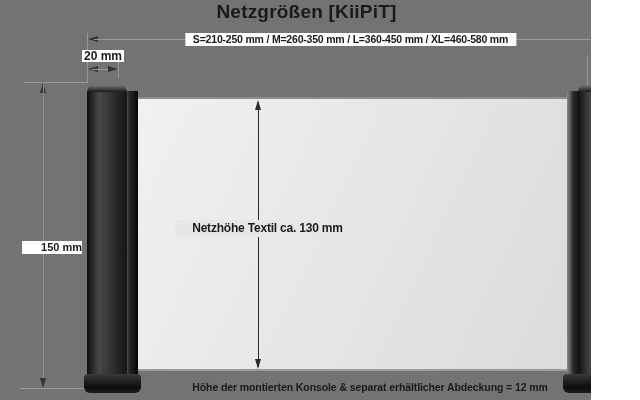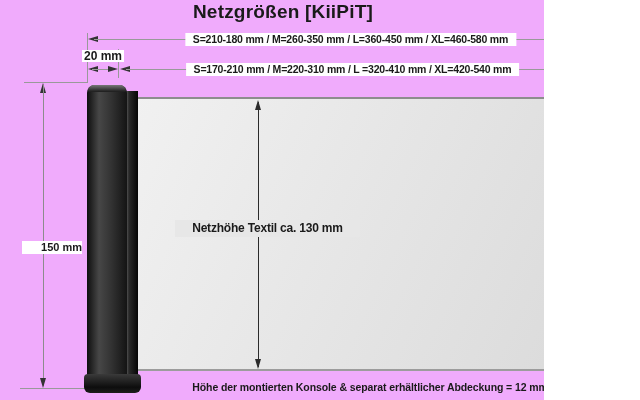--- a/index.html
+++ b/index.html
@@ -1,16 +1,16 @@
 <!DOCTYPE html>
 <html><head>
 <meta charset="utf-8">
 <style>
   html,body{margin:0;padding:0;background:#fff;}
-  .stage{position:relative;width:544px;height:400px;background:#f0abfc;overflow:hidden;
+  .stage{position:relative;width:591px;height:400px;background:#737373;overflow:hidden;
          font-family:"Liberation Sans",sans-serif;color:#1a1a1a;}
   .abs{position:absolute;}
 
   
   .title{top:1px;left:22px;right:0;text-align:center;font-size:19px;font-weight:bold;letter-spacing:.2px;}
 
   
   .hdim{height:12px;}
   .hdim .dline{position:absolute;top:5px;left:6px;right:6px;height:1px;background:#999;}
   .hdim .dlabel{position:absolute;top:-1px;left:50%;transform:translateX(-50%);
@@ -77,37 +77,31 @@
   <div class="abs extline" style="left:87px;top:33px;width:1px;height:50px;"></div>
   <div class="abs extline" style="left:118px;top:49px;width:1px;height:29px;"></div>
   <div class="abs extline" style="left:615px;top:33px;width:1px;height:53px;"></div>
   <div class="abs extline" style="left:587px;top:55px;width:1px;height:31px;"></div>
   <div class="abs extline" style="left:24px;top:82px;width:64px;height:1px;"></div>
   <div class="abs extline" style="left:20px;top:388px;width:70px;height:1px;"></div>
 
   <div class="abs hdim" style="left:88px;top:34px;width:525px;">
     <span class="ah-left"></span>
     <span class="dline"></span>
-    <span class="dlabel">S=210-180 mm / M=260-350 mm / L=360-450 mm / XL=460-580 mm</span>
+    <span class="dlabel">S=210-250 mm / M=260-350 mm / L=360-450 mm / XL=460-580 mm</span>
     <span class="ah-right"></span>
   </div>
 
   <div class="abs small-label" style="left:82px;top:50px;width:42px;">20 mm</div>
   <div class="abs hdim" style="left:88px;top:64px;width:30px;">
     <span class="ah-left"></span>
     <span class="dline" style="left:4px;right:4px;"></span>
     <span class="ah-right"></span>
   </div>
 
-  <div class="abs hdim" style="left:120px;top:64px;width:465px;">
-    <span class="ah-left"></span>
-    <span class="dline"></span>
-    <span class="dlabel">S=170-210 mm / M=220-310 mm / L =320-410 mm / XL=420-540 mm</span>
-    <span class="ah-right"></span>
-  </div>
 
   <div class="abs vdim" style="left:39px;top:83px;height:305px;">
     <span class="ah-up"></span>
     <span class="vline"></span>
     <span class="ah-down"></span>
   </div>
   <div class="abs mid-label" style="left:22px;top:241px;width:60px;text-align:right;">150 mm</div>
 
   <div class="abs net"></div>
 

